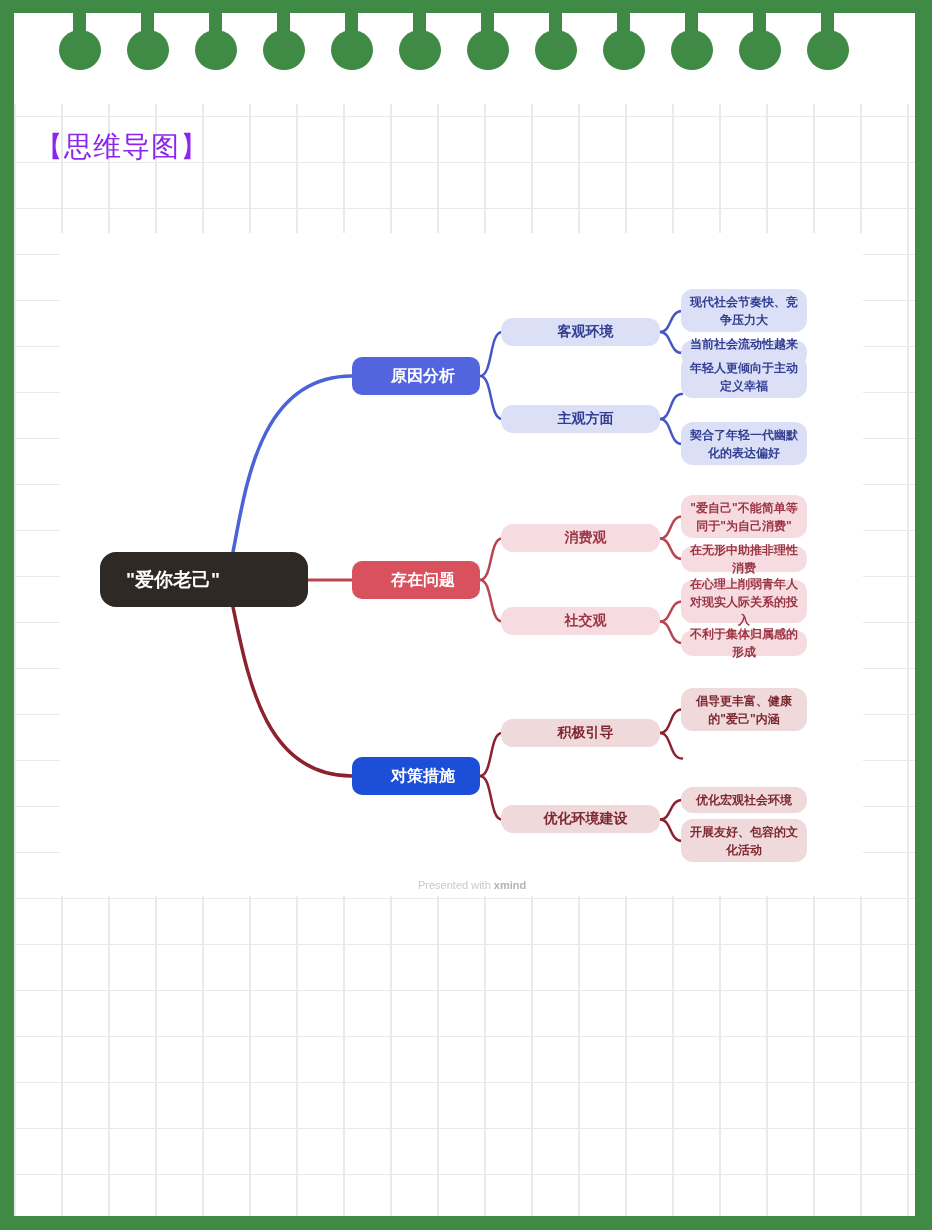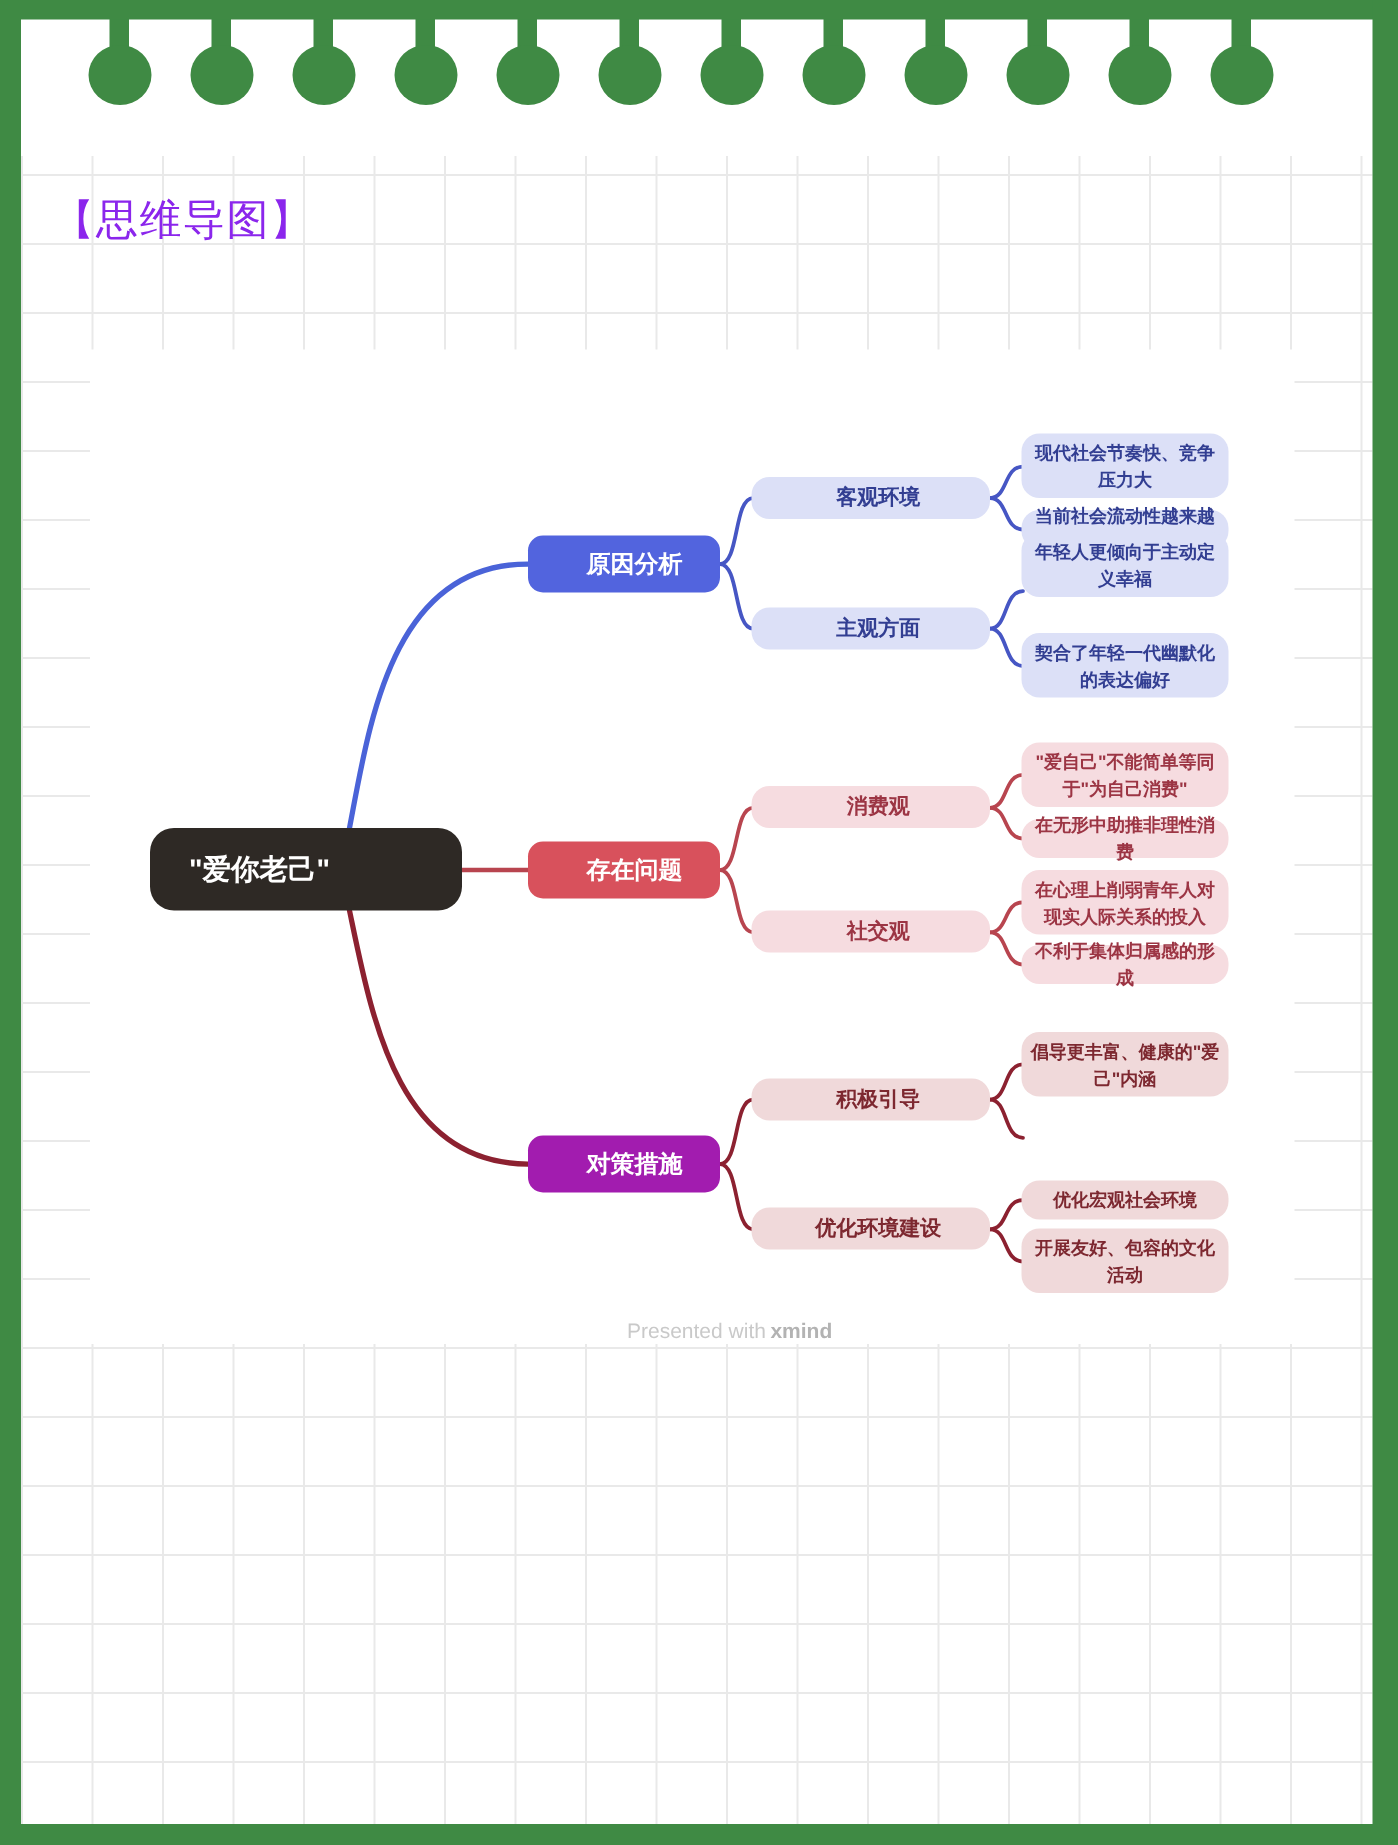--- a/index.html
+++ b/index.html
@@ -35,33 +35,33 @@
   .l2{stroke:#B8454F;stroke-width:2.5;}
   .l3{stroke:#8C2130;stroke-width:2.5;}
   
   .node{position:absolute;display:flex;align-items:center;justify-content:center;
         font-weight:700;box-sizing:border-box;text-align:center;z-index:2;}
   .root{left:40px;top:319px;width:208px;height:55px;background:#2E2925;color:#ffffff;
         border-radius:16px;font-size:19px;justify-content:flex-start;padding-left:26px;text-align:left;}
   .main{left:292px;width:128px;height:38px;border-radius:10px;color:#ffffff;font-size:16px;padding-left:14px;}
   .main.b1{top:124px;background:#5264DE;}
   .main.b2{top:328px;background:#D8515C;}
-  .main.b3{top:524px;background:#a21caf;}
+  .main.b3{top:524px;background:#1d4ed8;}
   .sub{left:441px;width:159px;height:28px;border-radius:12px;font-size:14px;padding-left:10px;}
   .sub.b1{background:#DCE0F7;color:#323E92;}
   .sub.b2{background:#F6DCE0;color:#9C3544;}
   .sub.b3{background:#F0D9DA;color:#7D2830;}
-  .leaf{left:621px;width:138px;border-radius:12px;font-size:12px;line-height:18px;padding:2px 4px;text-align:center;}
+  .leaf{left:621px;width:126px;border-radius:12px;font-size:12px;line-height:18px;padding:2px 4px;text-align:center;}
   .leaf.b1{background:#DCE0F7;color:#323E92;}
   .leaf.b2{background:#F6DCE0;color:#9C3544;}
   .leaf.b3{background:#F0D9DA;color:#7D2830;}
   .h2{height:43px;}
   .h1{height:26px;}
   
-  .watermark{position:absolute;left:358px;top:646px;font-size:14px;color:#C9C9C9;font-weight:400;}
+  .watermark{position:absolute;left:358px;top:646px;font-size:11px;color:#C9C9C9;font-weight:400;}
   .watermark b{color:#B3B3B3;margin-left:3px;}
 </style>
 </head>
 <body>
 
 <div class="page">
   <div class="grid"></div>
 
   <div class="border border-top"></div>
   <div class="border border-left"></div>

